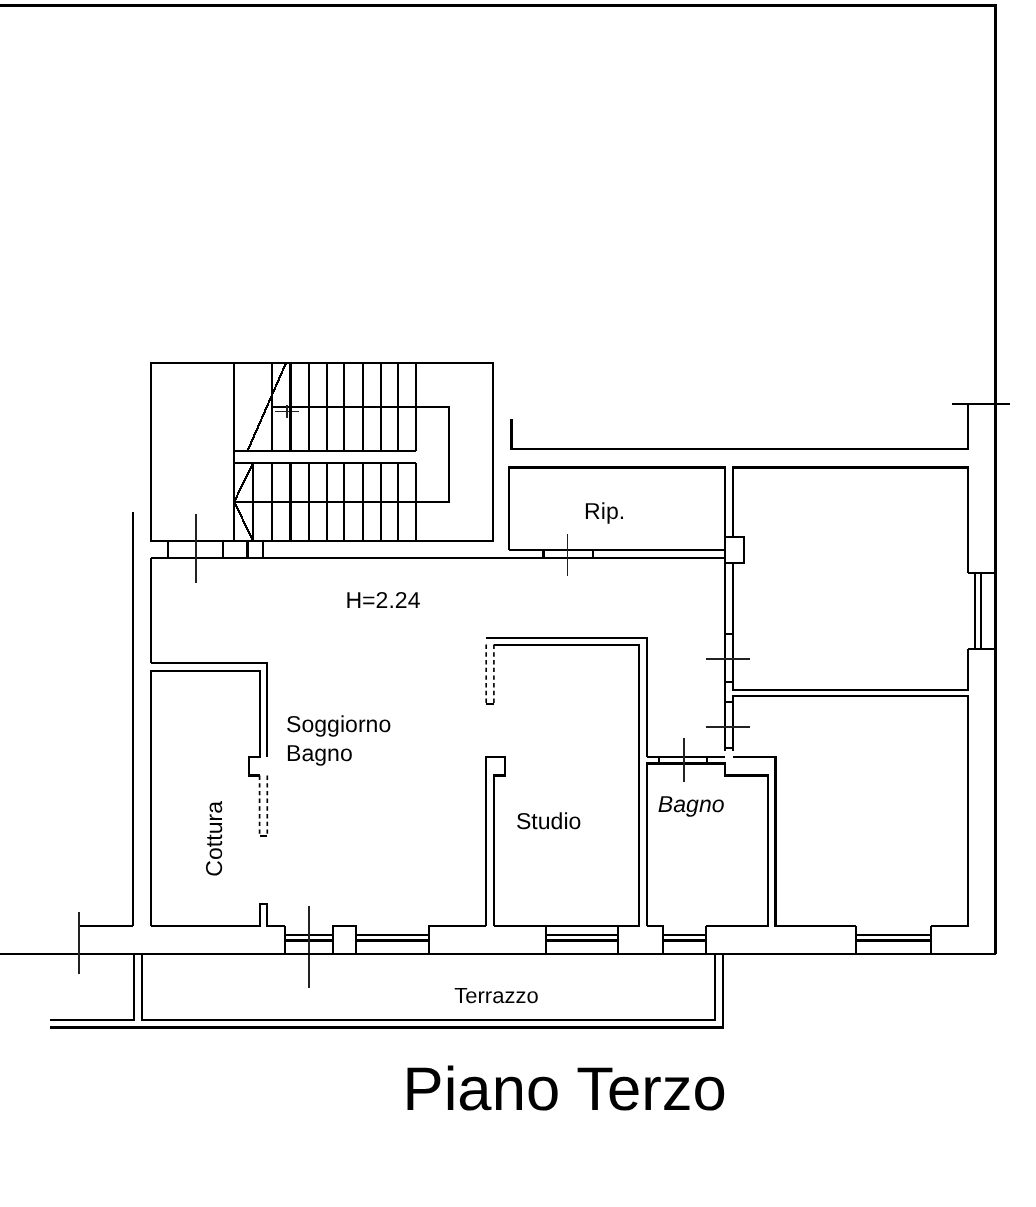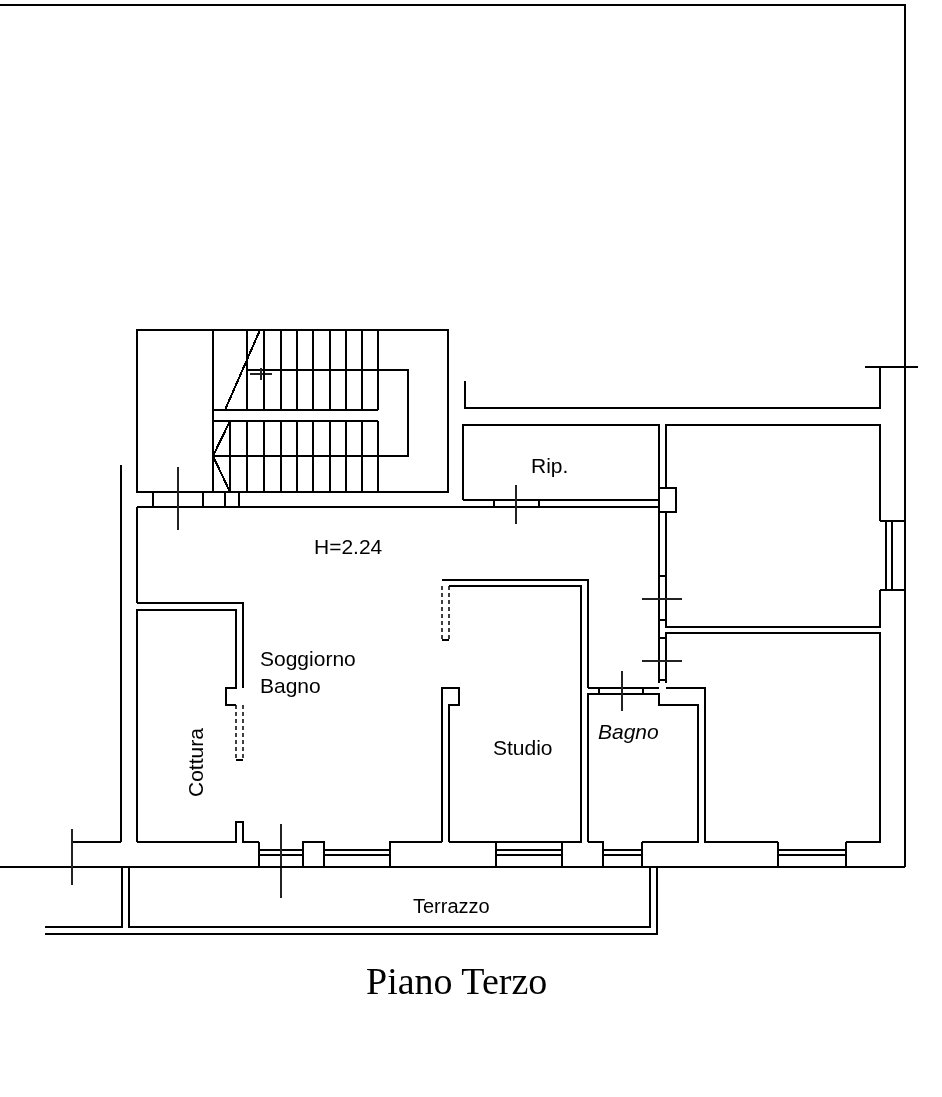--- a/index.html
+++ b/index.html
@@ -3,21 +3,21 @@
   <meta charset="utf-8">
   <style>
     html, body { margin: 0; padding: 0; background: #ffffff; }
     body { width: 942px; height: 1097px; position: relative; overflow: hidden; }
     svg.plan { position: absolute; left: 0; top: 0; width: 942px; height: 1097px; }
     .w { stroke: #000000; stroke-width: 2; fill: none; shape-rendering: crispEdges; }
     .wt { stroke: #222222; stroke-width: 1.6; fill: none; shape-rendering: crispEdges; }
     .dash { stroke: #000000; stroke-width: 1.5; stroke-dasharray: 4 3; fill: none; }
     .lbl { position: absolute; font-family: "Liberation Sans", sans-serif; color: #000000; white-space: nowrap; line-height: 1; }
     .room { font-size: 21px; }
-    .title { font-size: 38px; font-family: Liberation Serif, serif; }
+    .title { font-size: 56px; }
     .vert { transform-origin: left top; transform: rotate(-90deg); }
   </style>
 </head>
 <body>
 
 <svg class="plan" viewBox="0 0 942 1097" xmlns="http://www.w3.org/2000/svg">
 
   <g>
     <polyline class="w" points="0,5 905,5 905,867"></polyline>
     <line class="w" x1="865" y1="367" x2="918" y2="367"></line>
@@ -154,16 +154,16 @@
     <rect class="w" x="129" y="867" width="521" height="60"></rect>
     <polyline class="w" points="45,934 657,934 657,867"></polyline>
   </g>
 </svg>
 
 <div class="lbl room" style="left:314px; top:536px;">H=2.24</div>
 <div class="lbl room" style="left:531px; top:455px;">Rip.</div>
 <div class="lbl room" style="left:260px; top:648px;">Soggiorno</div>
 <div class="lbl room" style="left:260px; top:675px;">Bagno</div>
 <div class="lbl room vert" style="left:185px; top:797px;">Cottura</div>
-<div class="lbl room" style="left:469px; top:737px;margin-left:24px;">Studio</div>
+<div class="lbl room" style="left:469px; top:737px;">Studio</div>
 <div class="lbl room" style="left:598px; top:721px;font-style:italic;">Bagno</div>
 <div class="lbl room" style="left:393px; top:896px; font-size:20px;margin-left:20px;">Terrazzo</div>
 <div class="lbl title" style="left:366px; top:962px;">Piano Terzo</div>
 
 </body></html>

